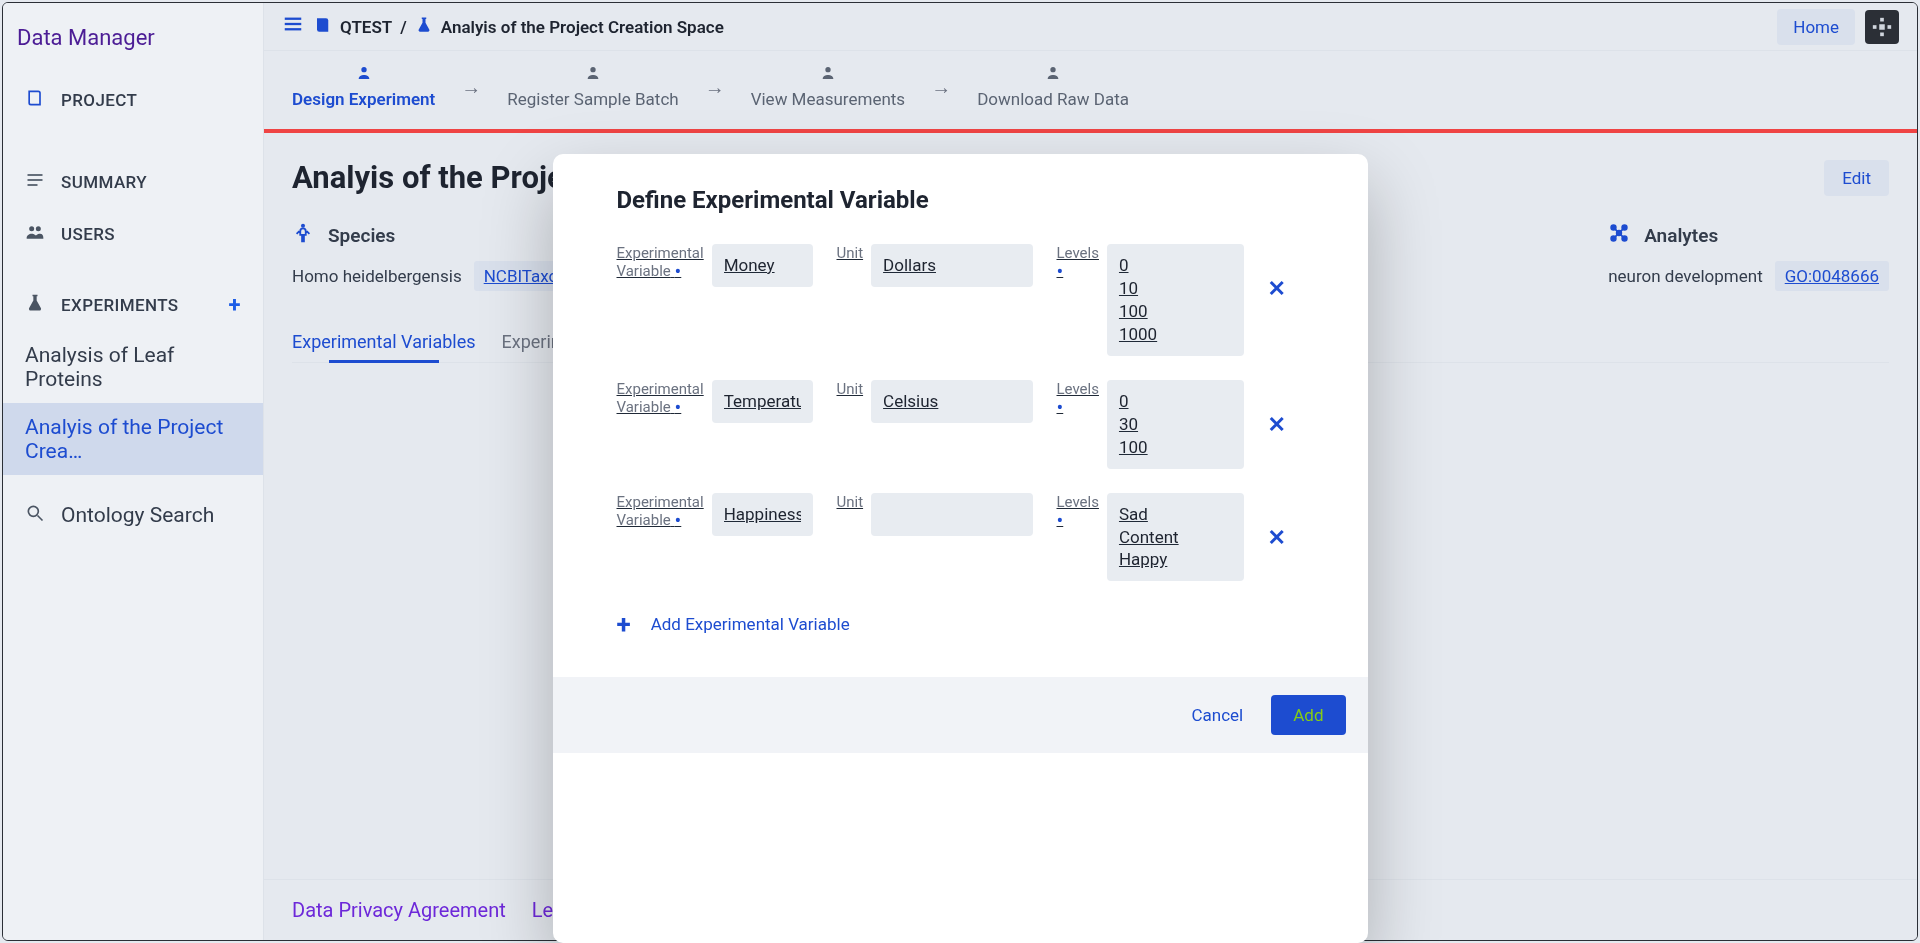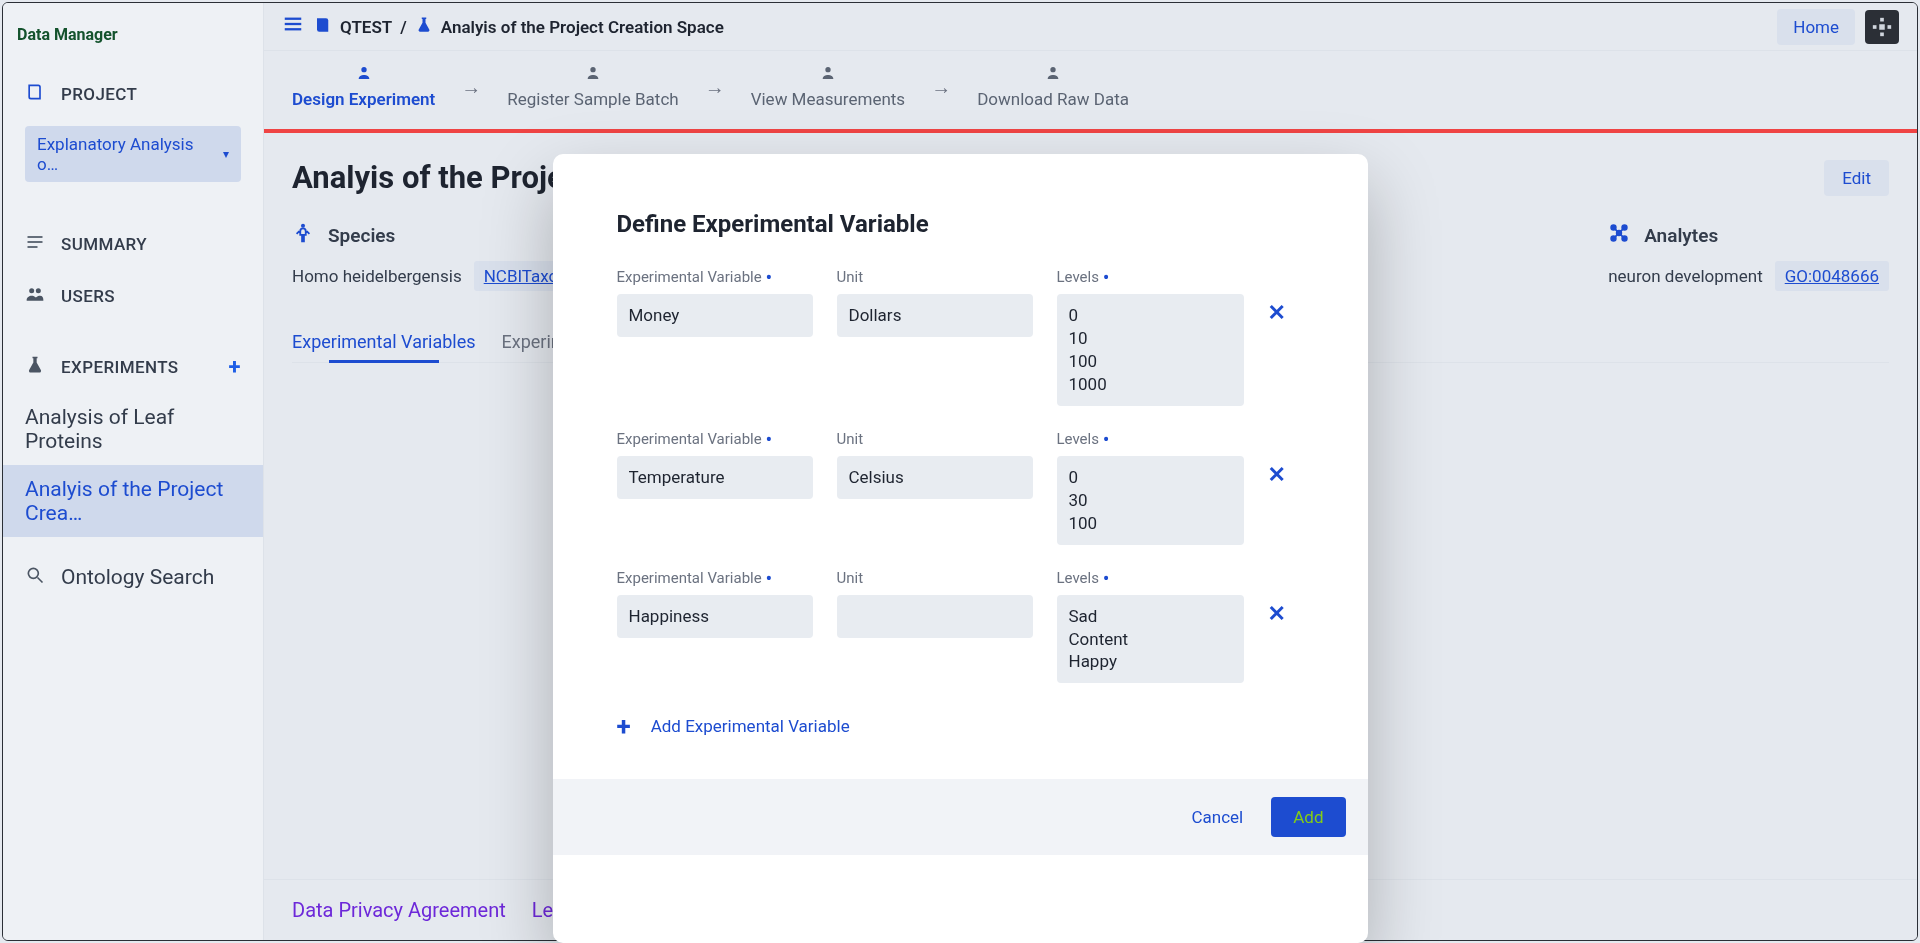--- a/index.html
+++ b/index.html
@@ -22,23 +22,23 @@
 }
 
 .sidebar {
   width: 261px;
   background: #eef1f5;
   border-right: 1px solid #dde2e9;
   display: flex;
   flex-direction: column;
 }
 .sidebar-title {
-  font-size: 16px;
-  font-weight: 700;
-  color: #14532d;
+  font-size: 22px;
+  font-weight: 400;
+  color: #4c1d95;
   padding: 22px 14px 20px 14px;
 }
 .side-section {
   padding: 4px 0;
 }
 .side-heading {
   display: flex;
   align-items: center;
   gap: 14px;
   padding: 14px 22px;
@@ -170,30 +170,30 @@
   margin-top: 154px;
   width: 815px;
   background: #fff;
   border-radius: 10px;
   box-shadow: 0 30px 70px rgba(0,0,0,0.25);
   pointer-events: auto;
   display: flex;
   flex-direction: column;
   overflow: hidden;
 }
-.modal-body { padding: 56px 64px 20px 64px; }
+.modal-body { padding: 32px 64px 20px 64px; }
 .modal-title { font-size: 24px; font-weight: 700; color: #1e2430; margin-bottom: 30px; }
 .var-row {
   display: grid;
   grid-template-columns: 196px 196px 1fr 36px;
   gap: 24px;
   align-items: start;
   margin-bottom: 24px;
 }
-.field { display: flex; flex-direction: column; gap: 8px; }
+.field { display: flex; flex-direction: row; gap: 8px; text-decoration: underline; }
 .field-label { font-size: 15px; color: #6b7280; }
 .field-label .dot { color: #1d4cd0; font-size: 20px; line-height: 10px; position: relative; top: 2px; }
 .control {
   background: #e8ecf1;
   border: none;
   border-radius: 4px;
   padding: 10px 12px;
   font-size: 17px;
   color: #1e2430;
   font-family: inherit;
@@ -236,24 +236,20 @@
     <div class="sidebar-title">Data Manager</div>
 
     <div class="side-section">
       <div class="side-heading">
         <span class="icon">
           <svg viewBox="0 0 24 24" width="20" height="20" fill="#1d4cd0">
               <path d="M4 3h12a3 3 0 0 1 3 3v15H7a3 3 0 0 1-3-3V3zm2 2v13a1 1 0 0 0 1 1h10V6a1 1 0 0 0-1-1H6z"></path>
             </svg>
         </span>
         <span>PROJECT</span>
-      </div>
-      <div class="side-chip">
-        <span>Explanatory Analysis o…</span>
-        <span class="caret">▾</span>
       </div>
     </div>
 
     <div style="height:26px"></div>
 
     <div class="side-heading">
       <span class="icon">
         <svg viewBox="0 0 24 24" width="20" height="20" fill="#4b5563">
             <rect x="3" y="5" width="18" height="2"></rect>
             <rect x="3" y="11" width="18" height="2"></rect>

